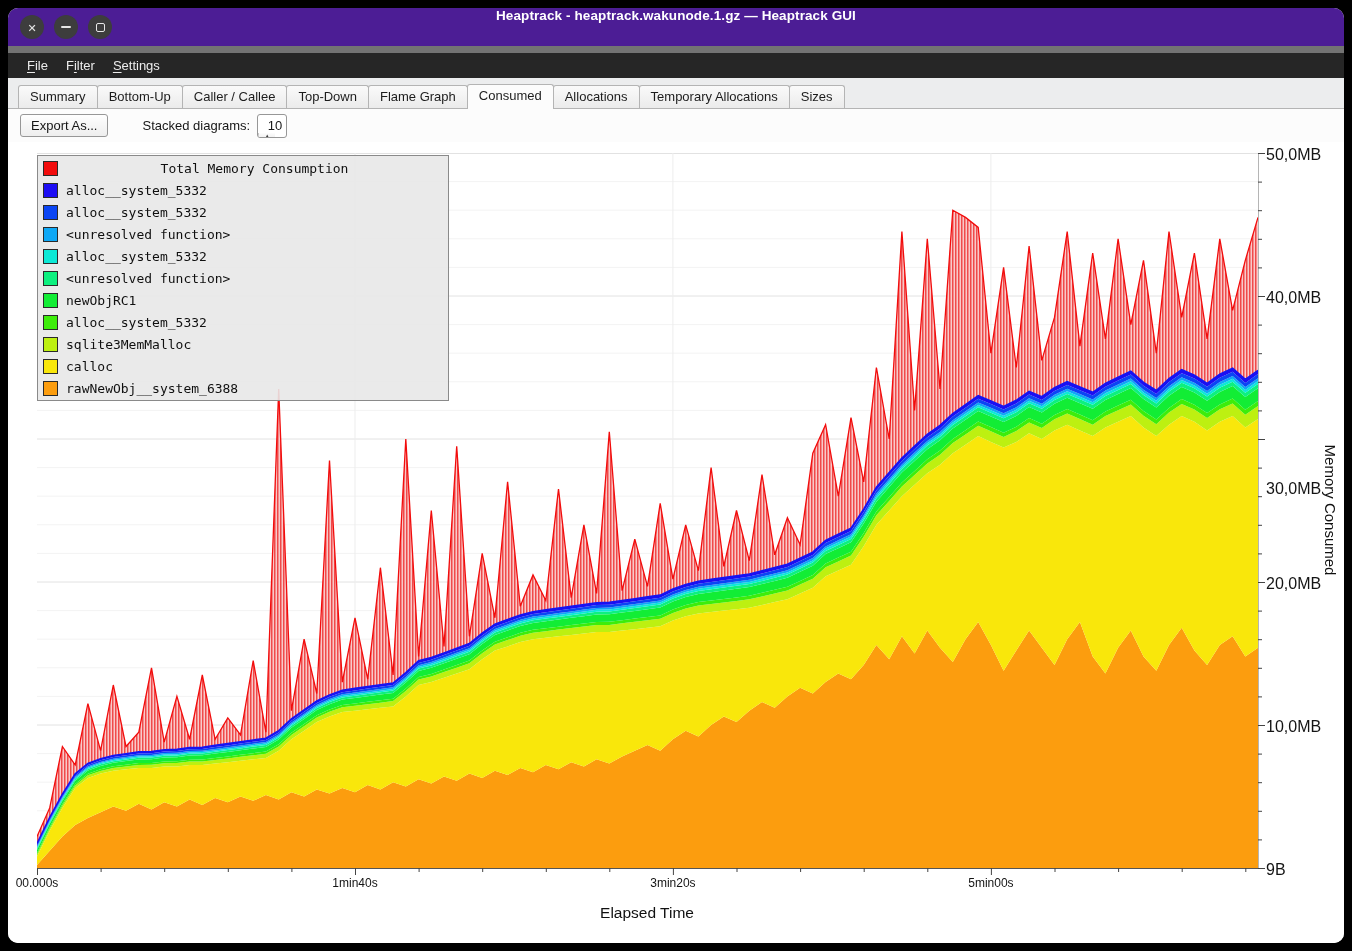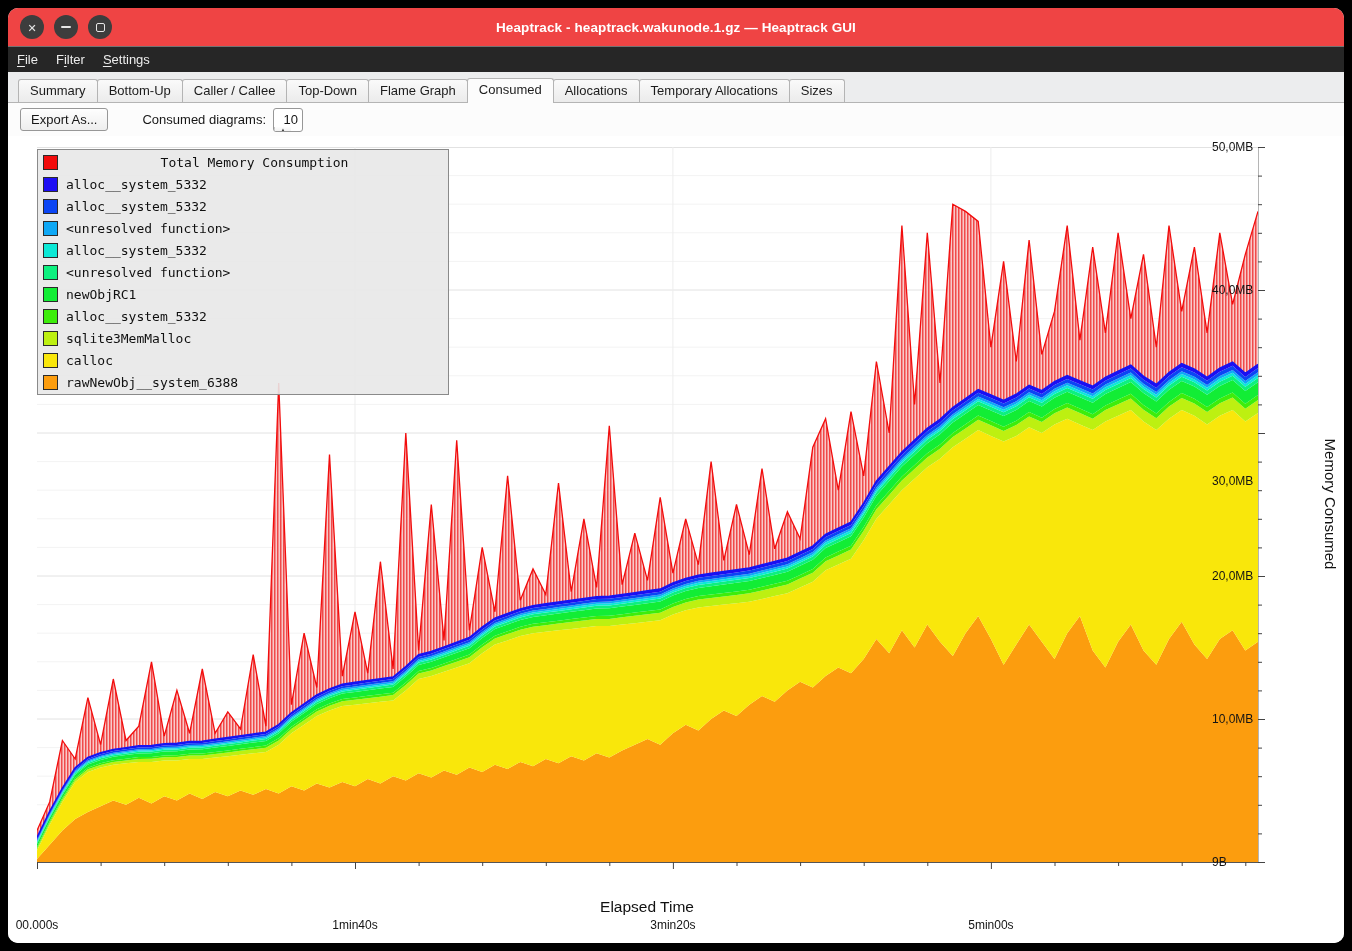--- a/index.html
+++ b/index.html
@@ -1,26 +1,26 @@
 <!DOCTYPE html>
 <html><head>
 <meta charset="utf-8">
 <style>
   html,body{margin:0;padding:0;width:1352px;height:951px;background:#000;font-family:"Liberation Sans",sans-serif;}
   .window{position:absolute;inset:8px;background:#fcfcfc;border-radius:10px;overflow:hidden;display:flex;flex-direction:column;box-sizing:border-box;}
   
-  .titlebar{flex:0 0 38px;background:#ef4444;display:flex;align-items:center;position:relative;}
+  .titlebar{flex:0 0 38px;background:#4c1d95;display:flex;align-items:flex-start;position:relative;}
   .winbtns{position:absolute;left:12px;top:0;height:100%;display:flex;align-items:center;gap:10px;}
   .winbtn{width:24px;height:24px;border-radius:50%;background:#3d3d3d;display:flex;align-items:center;justify-content:center;cursor:default;}
   .glyph-close::before{content:"\2715";color:#e6e6e6;font-size:11px;line-height:1;}
   .glyph-min{width:10px;height:2px;background:#e6e6e6;border-radius:1px;display:block;}
   .glyph-max{width:9px;height:9px;border:1.5px solid #e6e6e6;border-radius:2px;display:block;box-sizing:border-box;}
   .wtitle{flex:1;text-align:center;color:#fff;font-weight:bold;font-size:13.5px;letter-spacing:.1px;}
   
-  .menubar{flex:0 0 25px;background:#262626;border-top:1px solid #737373;display:flex;align-items:center;}
+  .menubar{flex:0 0 25px;background:#262626;border-top:7px solid #737373;display:flex;align-items:center;padding-left:10px;}
   .menuitem{color:#ececec;font-size:13px;padding:3px 9px;cursor:default;}
   .menuitem u{text-underline-offset:2px;}
   
   .tabbar{flex:0 0 27px;background:#ecedee;display:flex;align-items:flex-end;padding:3px 0 0 10px;border-bottom:1px solid #b4b4b4;}
   .tab{font-size:13px;color:#1c1c1c;background:linear-gradient(#fafafa,#ebebeb);border:1px solid #b4b4b4;border-bottom:none;padding:3px 11px 4px;margin-right:-1px;border-radius:3px 3px 0 0;position:relative;white-space:nowrap;cursor:default;}
   .tab.active{background:#fcfcfc;z-index:2;padding-bottom:6px;margin-bottom:-1px;}
   
   .toolbar{flex:0 0 33px;background:#fcfcfc;display:flex;align-items:center;gap:34px;padding-left:12px;}
   .btn{font-family:inherit;font-size:13px;color:#161616;padding:3px 10px;border:1px solid #979797;border-radius:3px;background:linear-gradient(#fefefe,#eeeeee);cursor:default;}
   .cb{display:inline-flex;align-items:center;gap:6px;font-size:13px;color:#161616;cursor:default;}
@@ -34,22 +34,22 @@
   .spinup::after{content:"\25B2";}
   .spindown::after{content:"\25BC";}
   
   .chartwrap{flex:1;position:relative;background:#fff;overflow:hidden;}
   #plot{position:absolute;left:29px;top:11px;}
   .legend{position:absolute;left:29px;top:13px;width:412px;background:rgba(232,232,232,0.9);border:1px solid #8a8a8a;font-family:"DejaVu Sans Mono",monospace;font-size:13px;color:#101010;box-sizing:border-box;padding:1px 0;}
   .lrow{display:flex;align-items:center;height:22px;padding:0 5px;gap:8px;}
   .lrow.title .ltext{flex:1;text-align:center;}
   .lswatch{width:15px;height:15px;border:1px solid #2a2a2a;box-sizing:border-box;flex:0 0 15px;}
   .ltext{white-space:nowrap;}
-  .ytick{position:absolute;left:1204px;font-size:12px;color:#141414;white-space:nowrap;}
-  .xtick{position:absolute;top:734px;font-size:12px;color:#141414;transform:translateX(-50%);white-space:nowrap;margin-top:48px;}
+  .ytick{position:absolute;left:1258px;font-size:16px;color:#141414;white-space:nowrap;}
+  .xtick{position:absolute;top:734px;font-size:12px;color:#141414;transform:translateX(-50%);white-space:nowrap;}
   .ylab{position:absolute;left:1314px;top:368px;transform:translateY(-50%);writing-mode:vertical-rl;font-size:15px;color:#111;}
   .xlab{position:absolute;left:639px;top:762px;transform:translateX(-50%);font-size:15.5px;color:#111;}
 </style>
 </head>
 <body>
 
 <div class="window">
   <div class="titlebar">
     <div class="winbtns">
       <div class="winbtn">
@@ -79,21 +79,21 @@
       <span class="tab">Flame Graph</span>
       <span class="tab active">Consumed</span>
       <span class="tab">Allocations</span>
       <span class="tab">Temporary Allocations</span>
       <span class="tab">Sizes</span>
     </div>
 
   <div class="toolbar">
     <button class="btn">Export As...</button>
     <span class="spinwrap">
-      <span>Consumed diagrams:</span>
+      <span>Stacked diagrams:</span>
       <span class="spinbox">
         <span class="spinval">10</span>
         <span class="spinbtns">
           <span class="spinbtn spinup"></span>
           <span class="spinbtn spindown"></span>
         </span>
       </span>
     </span>
   </div>
 

